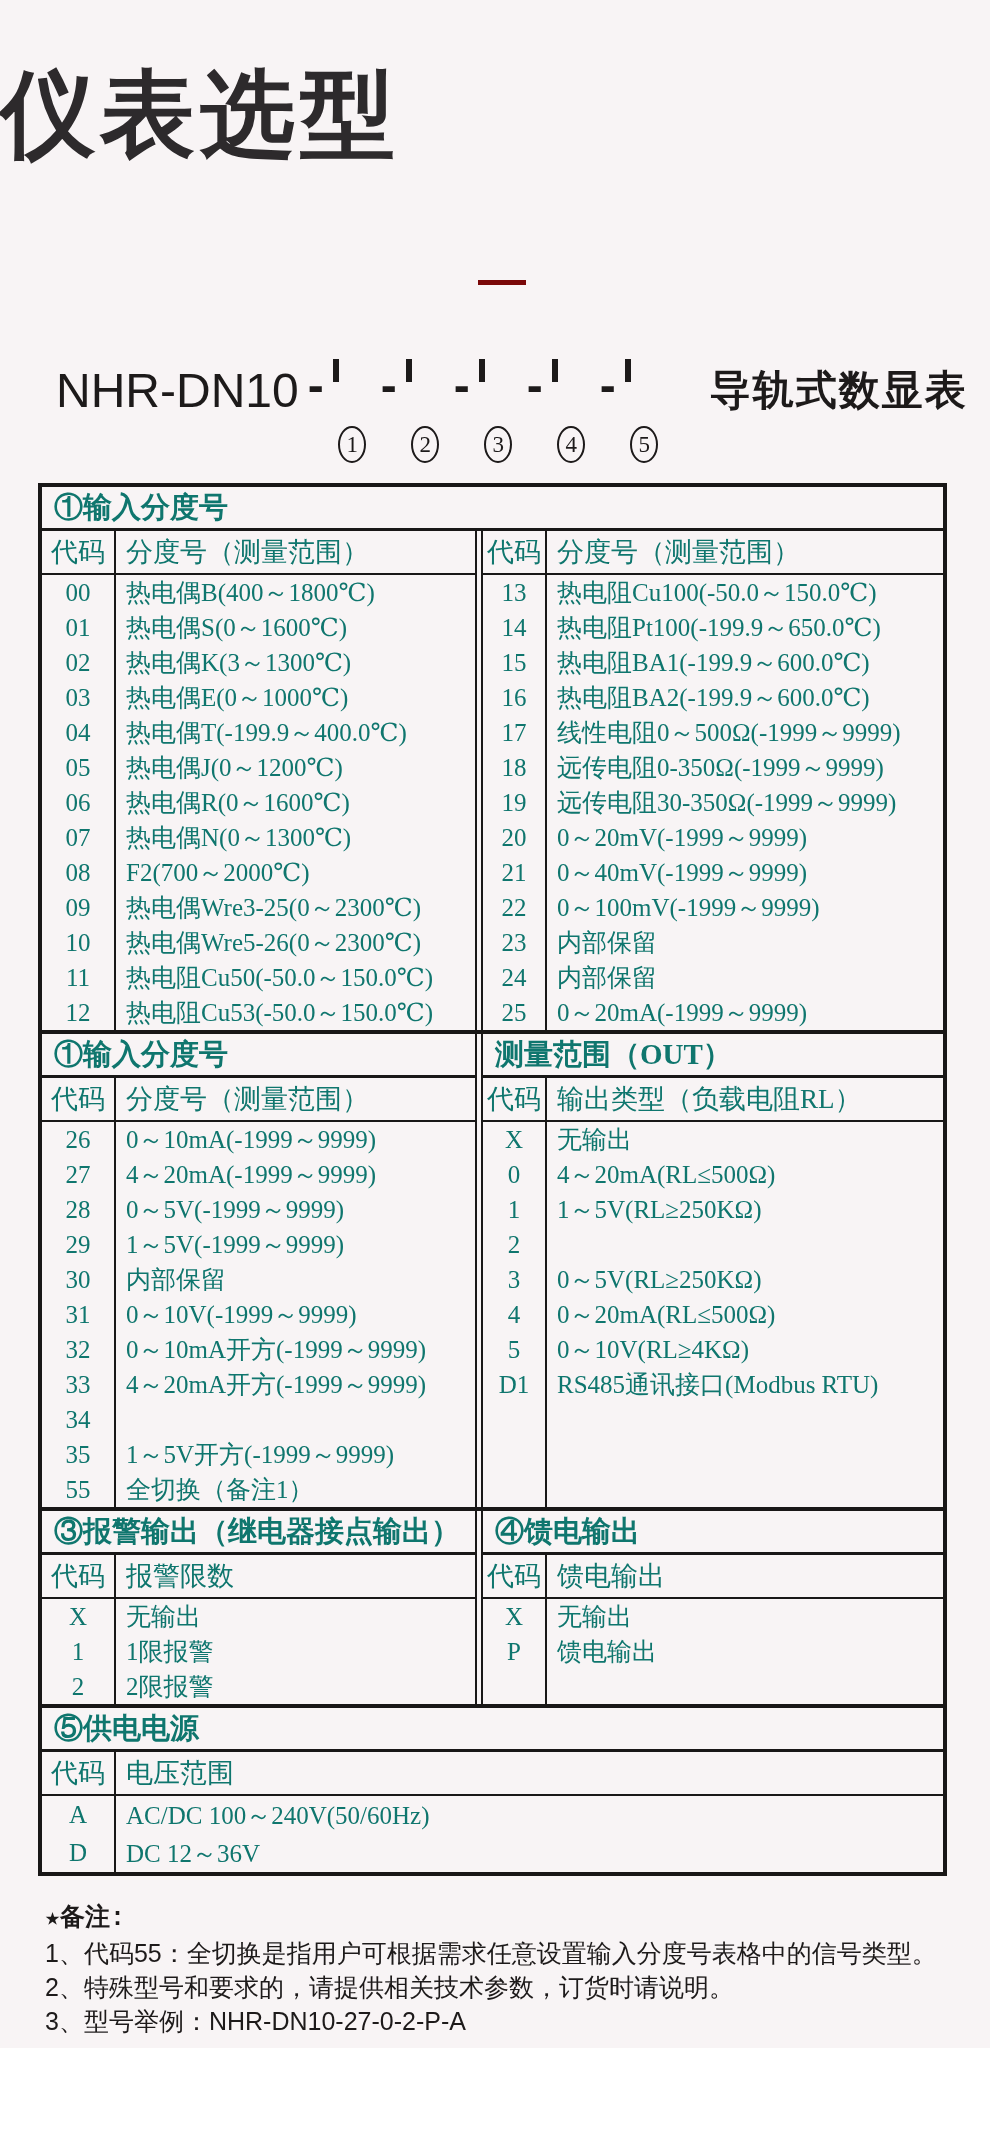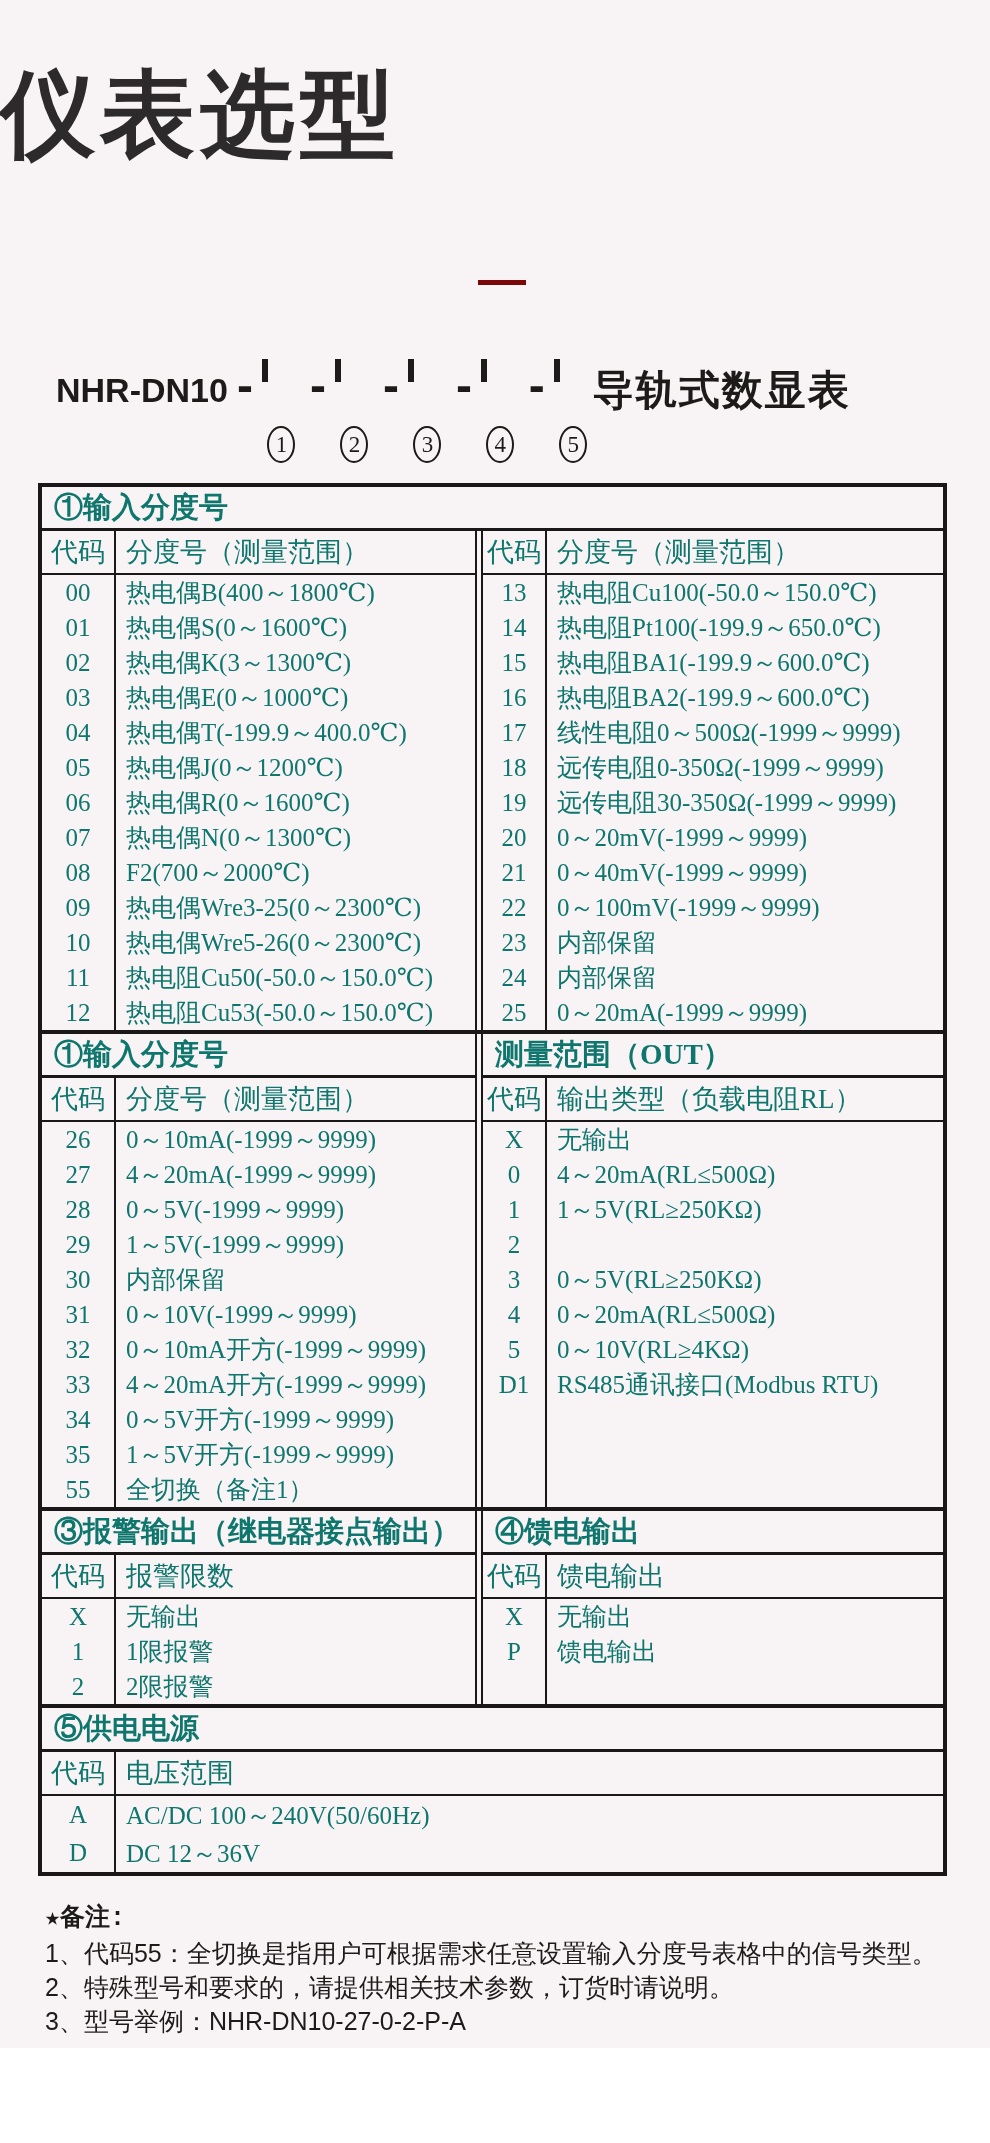--- a/index.html
+++ b/index.html
@@ -32,21 +32,21 @@
   }
 
   
   .model-line {
     margin: 76px 0 0 56px;
     display: flex; align-items: center;
     height: 58px;
     position: relative;
   }
   .model-prefix {
-    font-size: 34px; font-weight: 700; letter-spacing: 0px;
+    font-size: 48px; font-weight: 400; letter-spacing: 0px;
     color: #1d1a1a;
   }
   .model-sep {
     font-size: 48px; font-weight: 800; color: #1d1a1a;
     margin: 0 9px; line-height: 0; padding-bottom: 8px;
   }
   .slot { position: relative; width: 39px; height: 56px; flex: 0 0 auto; }
   .model-box {
     width: 39px; height: 56px;
     border: 3px solid #1d1a1a;
@@ -55,20 +55,21 @@
   .pos-circle {
     position: absolute; top: 64px; left: 50%;
     transform: translateX(-50%);
     width: 28px; height: 37px;
     border: 2px solid #1d1a1a; border-radius: 50%;
     display: flex; align-items: center; justify-content: center;
     font-size: 23px; font-family: "Liberation Serif", serif;
     color: #1d1a1a;
   }
   .model-suffix {
+    margin-left: 46px;
     font-size: 41px; font-weight: 600; letter-spacing: 2px;
     color: #1d1a1a;
   }
 
   
   .sel-table {
     width: 909px;
     margin: 64px 0 0 38px;
     border: 4px solid #191717;
     font-family: "Liberation Serif", "DejaVu Serif", serif;
@@ -340,21 +341,20 @@
               <div class="trow">
               <div class="cell-code">32</div>
               <div class="cell-desc">0～10mA开方(-1999～9999)</div>
             </div>
               <div class="trow">
               <div class="cell-code">33</div>
               <div class="cell-desc">4～20mA开方(-1999～9999)</div>
             </div>
               <div class="trow">
               <div class="cell-code">34</div>
-              <div class="cell-desc">0～5V开方(-1999～9999)</div>
             </div>
               <div class="trow">
               <div class="cell-code">35</div>
               <div class="cell-desc">1～5V开方(-1999～9999)</div>
             </div>
               <div class="trow">
               <div class="cell-code">55</div>
               <div class="cell-desc">全切换（备注1）</div>
             </div>
             </div>

